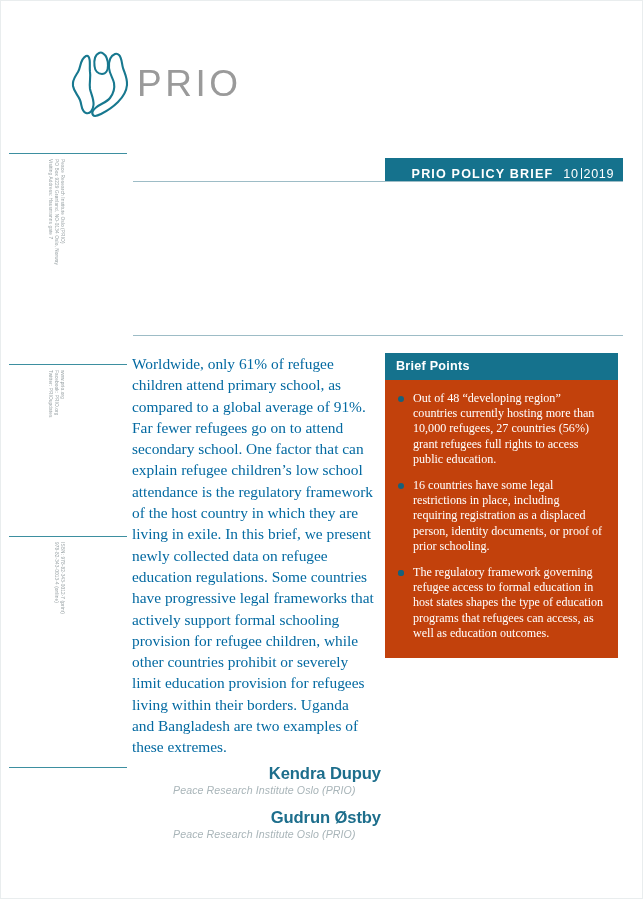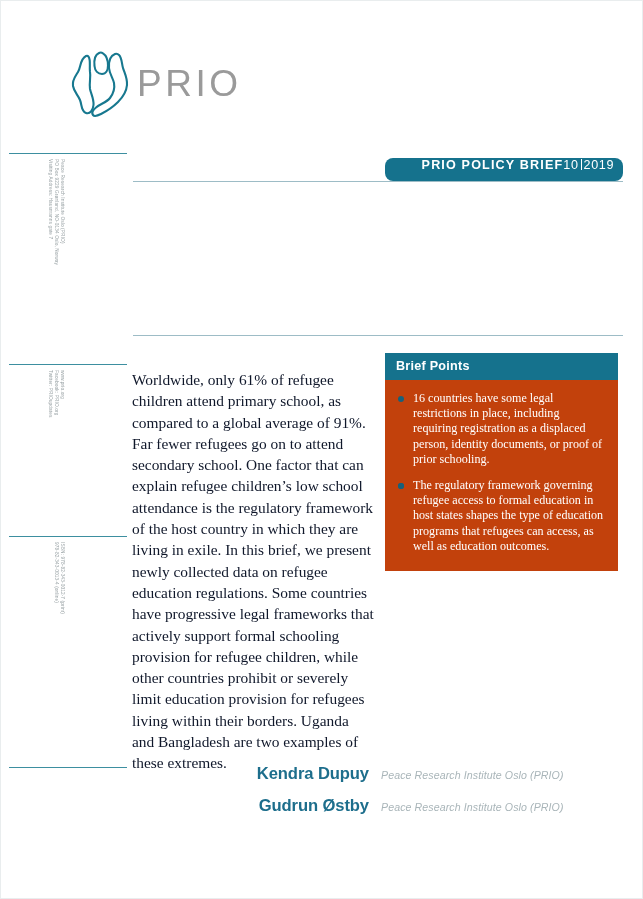--- a/index.html
+++ b/index.html
@@ -94,33 +94,33 @@
   
   #banner {
     position: absolute;
     left: 384px;
     top: 157px;
     width: 238px;
     height: 23px;
     background: #15728d;
     color: #ffffff;
     display: flex;
-    align-items: flex-start;
+    align-items: flex-end;
     justify-content: flex-end;
     box-sizing: border-box;
     padding-right: 9px;
     font-size: 12.6px;
     letter-spacing: 1.15px;
     font-weight: bold;
     font-family: "Liberation Sans", sans-serif;
-    border-radius: 8px;
   }
   #banner .issue {
     font-weight: 400;
     letter-spacing: 0.6px;
+    margin-left: 10px;
   }
   #banner .sep {
     display: inline-block;
     width: 1px;
     height: 11px;
     background: #ffffff;
     margin: 0 2px;
     vertical-align: -1px;
   }
 
@@ -142,26 +142,26 @@
     font-size: 29.5px;
     line-height: 37px;
     color: #1d6e8c;
     letter-spacing: 0.1px;
   }
 
   
   #body-text {
     position: absolute;
     left: 131px;
-    top: 368px;
+    top: 352px;
     width: 242px;
     font-family: "Liberation Serif", serif;
     font-size: 15.4px;
     line-height: 21.3px;
-    color: #0f172a;
+    color: #0369a1;
     text-align: left;
   }
 
   
   #brief {
     position: absolute;
     left: 384px;
     top: 352px;
     width: 233px;
     background: #c2410c;
@@ -204,20 +204,21 @@
     position: absolute;
     left: 160px;
     top: 763px;
     width: 460px;
   }
   .author-row {
     display: flex;
     align-items: baseline;
     justify-content: flex-start;
     margin-bottom: 12px;
+    flex-direction: column;
   }
   .author-name {
     width: 208px;
     text-align: right;
     font-family: "Liberation Sans", sans-serif;
     font-size: 16.6px;
     font-weight: bold;
     color: #1d6e8c;
     letter-spacing: -0.1px;
   }
@@ -294,20 +295,24 @@
 
   <div class="hrule" id="rule-mid"></div>
 
   <div id="body-text">Worldwide, only 61% of refugee children attend primary school, as compared to a global average of 91%. Far fewer refugees go on to attend secondary school. One factor that can explain refugee children’s low school attendance is the regulatory framework of the host country in which they are living in exile. In this brief, we present newly collected data on refugee education regulations. Some countries have progressive legal frameworks that actively support formal schooling provision for refugee children, while other countries prohibit or severely limit education provision for refugees living within their borders. Uganda and Bangladesh are two examples of these extremes.</div>
 
   <section id="brief">
     <div id="brief-head">Brief Points</div>
     <ul id="brief-list">
       <li>
         <span class="dot"></span>
+        <span>Out of 48 “developing region” countries currently hosting more than 10,000 refugees, 27 countries (56%) grant refugees full rights to access public education.</span>
+      </li>
+      <li>
+        <span class="dot"></span>
         <span>16 countries have some legal restrictions in place, including requiring registration as a displaced person, identity documents, or proof of prior schooling.</span>
       </li>
       <li>
         <span class="dot"></span>
       </li>
       <li>
         <span class="dot"></span>
         <span>The regulatory framework governing refugee access to formal education in host states shapes the type of education programs that refugees can access, as well as education outcomes.</span>
       </li>
     </ul>

